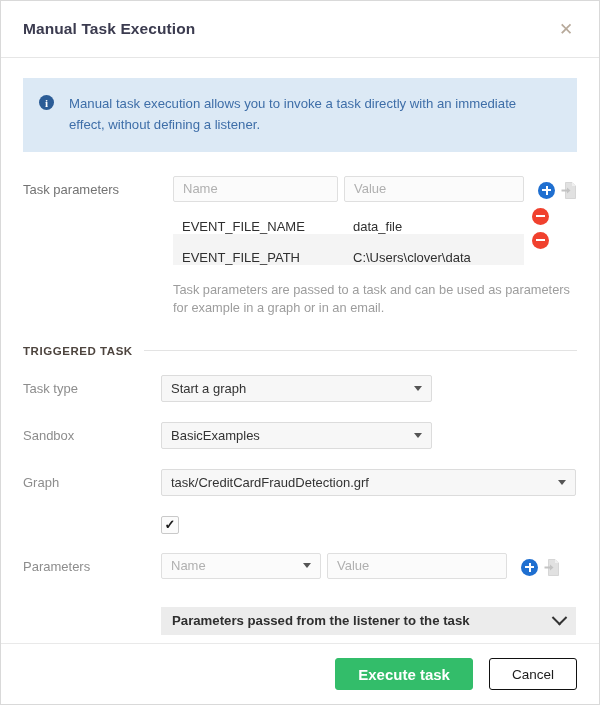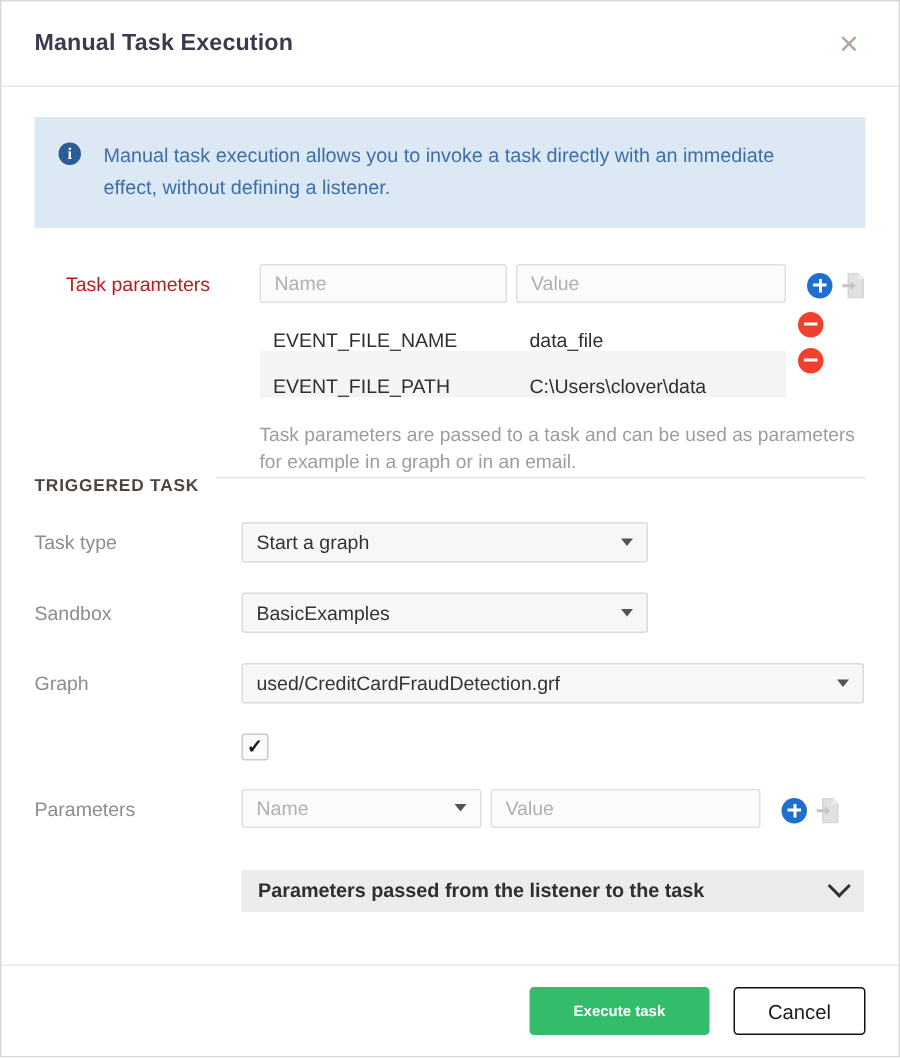--- a/index.html
+++ b/index.html
@@ -99,22 +99,22 @@
     align-items: flex-start;
   }
   .lbl-col {
     width: 138px;
     flex: 0 0 138px;
     font-size: 13px;
     color: #8d8d8d;
     padding-top: 6px;
   }
   .lbl-col.dark {
-    color: #b91c1c;
-    text-align: center;
+    color: #737373;
+    text-align: left;
     padding-right: 12px;
     width: 150px;
     flex: 0 0 150px;
   }
   .field-col { flex: 1 1 auto; }
 
   
   .txt-input {
     height: 26px;
     border: 1px solid #dfdfdf;
@@ -191,22 +191,23 @@
     font-size: 12.8px;
     color: #9d9d9d;
     line-height: 1.45;
     margin-top: 16px;
     max-width: 435px;
   }
 
   
   .section-head {
     display: flex;
-    align-items: flex-start;
+    align-items: center;
     gap: 11px;
+    margin-top: 27px;
     margin-bottom: 18px;
   }
   .section-head .sh-text {
     font-size: 11.5px;
     font-weight: bold;
     color: #4d443e;
     letter-spacing: .55px;
     white-space: nowrap;
   }
   .section-head .sh-line {
@@ -307,21 +308,21 @@
     border-top: 1px solid #e9e9e9;
     display: flex;
     align-items: center;
     justify-content: flex-end;
     gap: 16px;
     padding: 0 22px;
   }
   .btn {
     height: 32px;
     border-radius: 3px;
-    font-size: 10px;
+    font-size: 15px;
     font-weight: bold;
     font-family: "Liberation Sans", sans-serif;
     cursor: pointer;
     padding: 0 22px;
     display: flex;
     align-items: center;
     justify-content: center;
   }
   .btn-primary {
     background: #33bd6a;
@@ -418,21 +419,21 @@
           <span>BasicExamples</span>
           <span class="caret"></span>
         </div>
       </div>
     </div>
 
     <div class="row form-row">
       <div class="lbl-col">Graph</div>
       <div class="field-col">
         <div class="sel w-wide">
-          <span>used/CreditCardFraudDetection.grf</span>
+          <span>task/CreditCardFraudDetection.grf</span>
           <span class="caret"></span>
         </div>
       </div>
     </div>
 
     <div class="row">
       <div class="lbl-col"></div>
       <div class="field-col">
         <div class="chk-row">
           <div class="chk-box">

